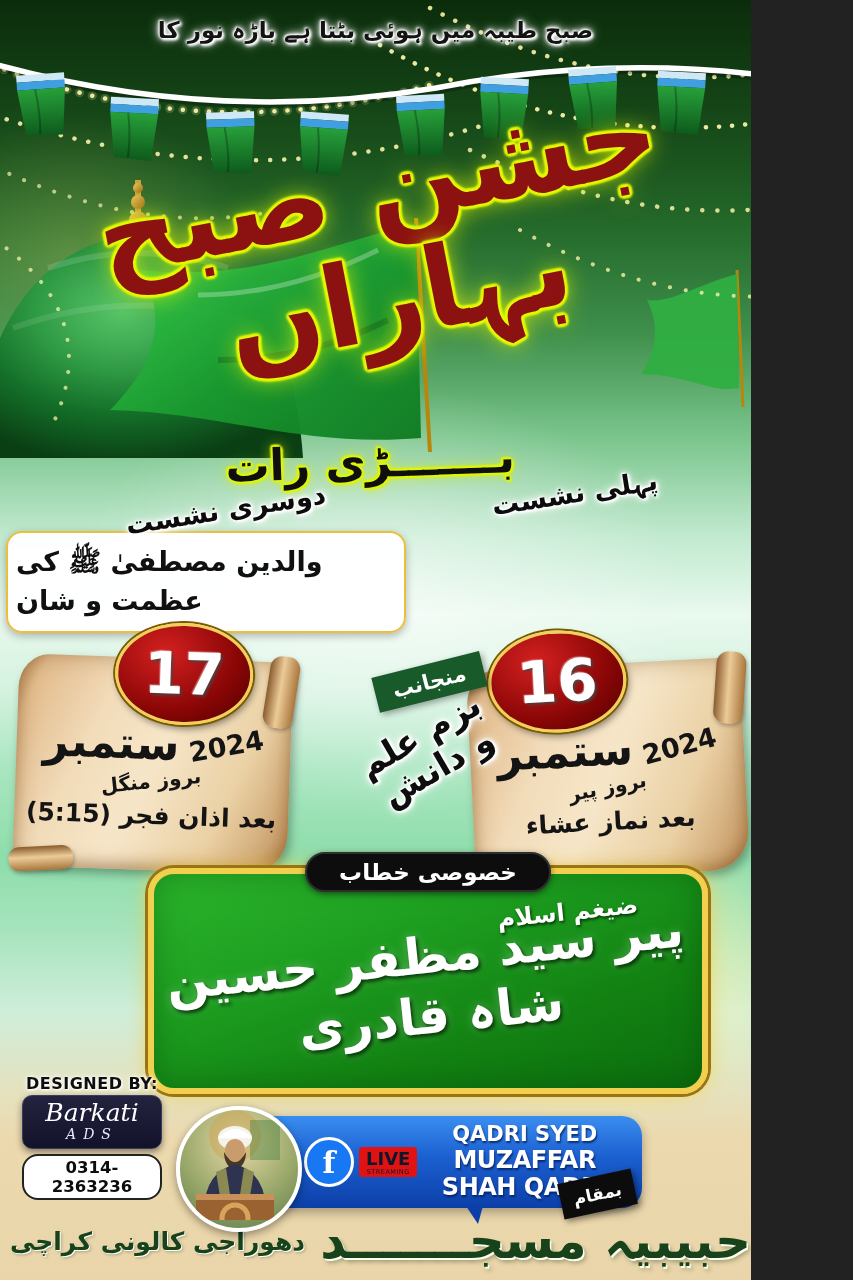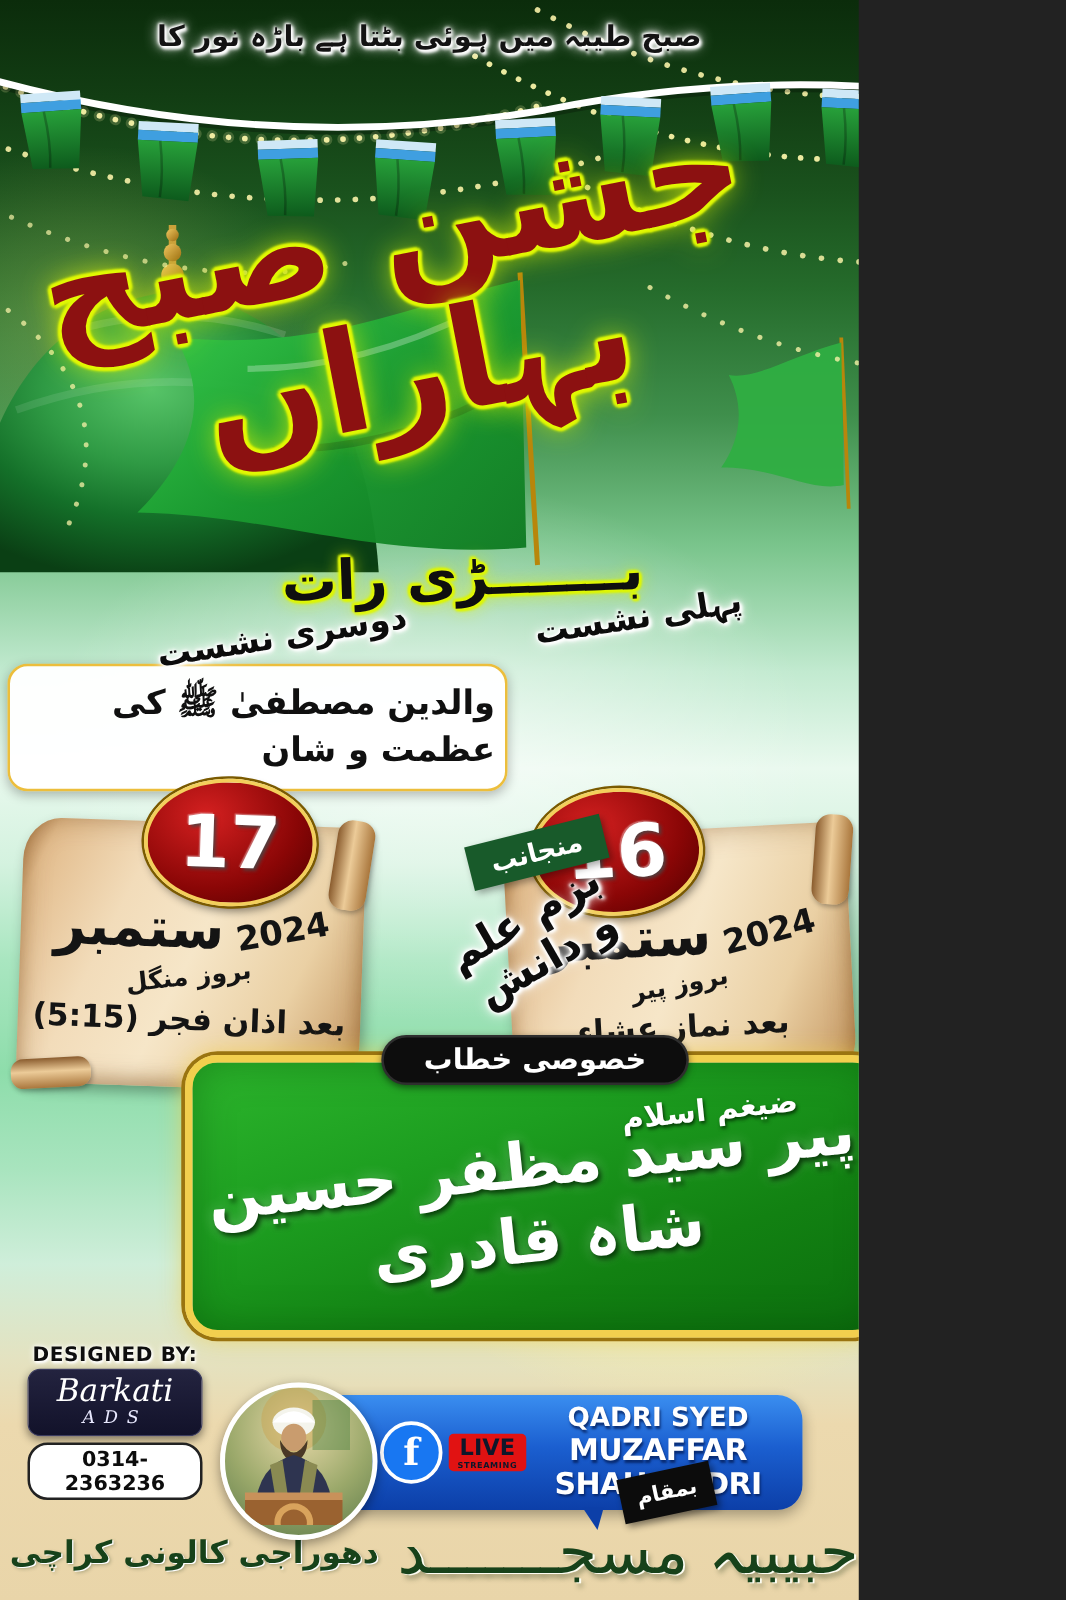--- a/index.html
+++ b/index.html
@@ -1,17 +1,17 @@
 <!DOCTYPE html>
 <html><head>
 <meta charset="utf-8">
 <style>
   html,body{margin:0;padding:0;background:#222;}
   .poster{
-    position:relative;width:687px;height:1280px;overflow:hidden;
+    position:relative;width:751px;height:1280px;overflow:hidden;
     font-family:"DejaVu Sans",sans-serif;
     background:
       radial-gradient(ellipse 320px 220px at 79% 76%, rgba(255,243,165,.95), rgba(255,243,165,0) 70%),
       radial-gradient(ellipse 430px 300px at 50% 47%, rgba(255,255,255,.55), rgba(255,255,255,0) 72%),
       radial-gradient(ellipse 260px 200px at 10% 20%, rgba(240,230,120,.25), rgba(240,230,120,0) 70%),
       linear-gradient(180deg,#0b2c0b 0%,#123d13 6%,#1a521d 12%,#256b2b 18%,#3f8f4c 26%,#79c48b 34%,#c2ead0 42%,#e9f9ee 48%,#d4f2df 54%,#a9e6c0 60%,#8eddab 67%,#a8e4be 73%,#cfeeda 79%,#e4e2c0 85%,#ecd9ae 89%,#e9d5a9 100%);
   }
   .abs{position:absolute;}
   
   .glow-white{text-shadow:0 0 4px #fff,0 0 7px #fff,0 0 12px #fff,1px 1px 2px #fff,-1px -1px 2px #fff,2px 2px 3px rgba(255,255,255,.95);}
@@ -23,21 +23,21 @@
     font-size:112px;font-weight:700;color:#8c1111;line-height:1.02;z-index:5;
     text-shadow:0 0 3px #eaff00,0 0 6px #e3fa05,3px 0 2px #dcf507,-3px 0 2px #dcf507,0 3px 2px #dcf507,0 -3px 2px #dcf507,2px 2px 2px #dcf507,-2px -2px 2px #dcf507,2px -2px 2px #dcf507,-2px 2px 2px #dcf507,0 0 24px rgba(220,245,7,.9);}
   .subtitle{top:436px;left:90px;width:560px;text-align:center;direction:rtl;font-size:44px;font-weight:700;color:#0f0f0f;transform:rotate(-2deg);z-index:6;}
   
   .session{width:400px;z-index:7;}
   .session.right{right:6px;top:482px;}
   .session.left{left:6px;top:497px;}
   .session-label{direction:rtl;font-size:27px;font-weight:700;color:#0c0c0c;text-align:center;margin-bottom:3px;}
   .session.right .session-label{transform:rotate(-9deg) translateX(30px);}
   .session.left .session-label{transform:rotate(-9deg) translateX(20px);}
-  .session-box{background:rgba(255,255,255,.97);border:2px solid #ecbe3c;border-radius:16px;padding:12px 8px 15px;direction:rtl;text-align:right;font-size:27px;font-weight:700;color:#101010;box-shadow:0 3px 9px rgba(0,0,0,.28);}
+  .session-box{background:rgba(255,255,255,.97);border:2px solid #ecbe3c;border-radius:16px;padding:12px 8px 15px;direction:rtl;text-align:left;font-size:27px;font-weight:700;color:#101010;box-shadow:0 3px 9px rgba(0,0,0,.28);}
   
   .scroll{width:274px;height:212px;z-index:7;}
   .scroll.right{right:6px;top:664px;transform:rotate(-3deg);}
   .scroll.left{left:16px;top:658px;transform:rotate(2deg);}
   .scroll-paper{position:absolute;inset:0;background:linear-gradient(115deg,#b98a58 0%,#e3bd8e 8%,#f2dcba 30%,#f6e6c8 50%,#ead0a4 75%,#c99e6a 95%);
     border-radius:30px 12px 38px 14px / 34px 16px 40px 18px;
     box-shadow:inset 0 0 22px rgba(110,60,10,.35),inset 0 -6px 12px rgba(110,60,10,.25),3px 5px 10px rgba(0,0,0,.3);}
   .scroll-curl-tr{position:absolute;right:-4px;top:-6px;width:30px;height:72px;background:linear-gradient(90deg,#8a5c2e,#eccb98 45%,#a9763c);border-radius:12px;transform:rotate(7deg);box-shadow:1px 2px 4px rgba(0,0,0,.3);}
   .scroll-curl-bl{position:absolute;left:-4px;bottom:-4px;width:64px;height:24px;background:linear-gradient(180deg,#8a5c2e,#eccb98 45%,#a9763c);border-radius:10px;transform:rotate(-5deg);box-shadow:1px 2px 4px rgba(0,0,0,.3);}
   .day-oval{position:absolute;top:-36px;width:132px;height:96px;border-radius:50%;
@@ -50,21 +50,21 @@
   .scroll-content{position:absolute;inset:0;padding-top:60px;direction:rtl;text-align:center;color:#141414;z-index:1;}
   .year{display:inline-block;transform:rotate(-12deg);font-size:27px;font-weight:700;margin-left:4px;vertical-align:middle;}
   .month{font-size:44px;font-weight:700;vertical-align:middle;}
   .weekday{display:inline-block;transform:rotate(-8deg);font-size:20px;font-weight:700;margin-right:4px;vertical-align:middle;}
   .time{font-size:25px;font-weight:700;margin-top:8px;}
   
   .organizer{left:346px;top:664px;width:166px;text-align:center;z-index:8;}
   .organizer-badge{display:inline-block;background:#185a2a;color:#fff;font-size:21px;font-weight:700;padding:6px 18px;transform:rotate(-14deg);box-shadow:2px 3px 6px rgba(0,0,0,.35);direction:rtl;}
   .organizer-name{margin-top:14px;direction:rtl;font-size:34px;font-weight:700;color:#0d0d0d;transform:rotate(-30deg);line-height:1.1;}
   
-  .keynote{left:148px;top:844px;width:548px;height:214px;z-index:9;
+  .keynote{left:148px;top:868px;width:548px;height:214px;z-index:9;
     background:linear-gradient(160deg,#2cb52c 0%,#1d9e20 35%,#128112 70%,#0c6e0e 100%);
     border-radius:26px;border:6px solid #f2cf4e;
     box-shadow:0 0 0 3px #9a7410,0 0 20px rgba(242,207,78,.85),inset 0 0 32px rgba(0,60,0,.35);}
   .keynote-badge{position:absolute;top:-22px;left:50%;transform:translateX(-50%);background:#0d0d0d;color:#fff;font-size:23px;font-weight:700;padding:5px 32px;border-radius:24px;direction:rtl;white-space:nowrap;border:2px solid #2e2e2e;box-shadow:0 2px 6px rgba(0,0,0,.5);}
   .keynote-honorific{position:absolute;top:24px;right:64px;color:#fff;font-size:24px;font-weight:700;direction:rtl;transform:rotate(-6deg);text-shadow:1px 2px 3px rgba(0,40,0,.85);}
   .keynote-name{position:absolute;top:52px;left:8px;right:8px;text-align:center;direction:rtl;color:#fff;font-size:50px;font-weight:700;line-height:1.2;transform:rotate(-6deg);
     text-shadow:2px 3px 4px rgba(0,45,0,.85),0 0 12px rgba(255,255,255,.28);}
   
   .designer{left:22px;top:1074px;width:140px;text-align:center;z-index:10;}
   .designer-label{font-size:16px;font-weight:700;color:#0e0e0e;letter-spacing:.5px;text-shadow:0 0 3px #fff,0 0 6px #fff,1px 1px 2px #fff;}
@@ -76,28 +76,28 @@
   .avatar{left:176px;top:1106px;width:118px;height:118px;border-radius:50%;border:4px solid #fff;overflow:hidden;z-index:11;box-shadow:0 3px 9px rgba(0,0,0,.4);
     background:radial-gradient(circle at 50% 28%,#e8d9a8,#9aa86a 55%,#5c7a4a);}
   
   .live-banner{left:232px;top:1116px;width:410px;height:92px;border-radius:20px;z-index:10;
     background:linear-gradient(180deg,#3a8ef0 0%,#1b5fd0 45%,#0c3fa8 100%);
     box-shadow:0 4px 11px rgba(0,0,0,.32);display:flex;align-items:center;padding:0 10px 0 72px;box-sizing:border-box;}
   .live-banner::after{content:"";position:absolute;bottom:-16px;left:57%;border-left:12px solid transparent;border-right:5px solid transparent;border-top:18px solid #0c3fa8;}
   .fb-circle{width:44px;height:44px;border-radius:50%;background:#1877f2;border:3px solid #fff;color:#fff;font-weight:700;font-size:30px;display:flex;align-items:center;justify-content:center;font-family:"DejaVu Serif",serif;flex:0 0 auto;}
   .live-badge{background:#e11212;border-radius:4px;color:#0f172a;text-align:center;padding:3px 7px 2px;margin-left:5px;line-height:1;flex:0 0 auto;}
   .live-word{font-size:18px;font-weight:700;}
-  .streaming-word{font-size:6.5px;font-weight:700;letter-spacing:.5px;margin-top:1px;}
+  .streaming-word{font-size:6.5px;font-weight:400;letter-spacing:.5px;margin-top:1px;}
   .speaker-lines{flex:1;text-align:center;color:#fff;font-weight:700;line-height:1.12;text-shadow:1px 2px 2px rgba(4,30,90,.8);}
   .speaker-line1{font-size:21px;}
   .speaker-line2{font-size:24px;letter-spacing:-.5px;}
   
   .venue-badge{right:116px;top:1176px;background:#0c0c0c;color:#fff;direction:rtl;font-size:17px;font-weight:700;padding:8px 13px;transform:rotate(-12deg);z-index:10;box-shadow:2px 3px 6px rgba(0,0,0,.45);}
   .venue-line{bottom:10px;left:0;right:0;direction:rtl;text-align:center;z-index:9;color:#17421a;white-space:nowrap;}
-  .venue-masjid{font-size:50px;font-weight:400;text-shadow:1.5px 1.5px 0 #fdfdf2,3px 4px 4px rgba(40,60,30,.35);vertical-align:middle;}
+  .venue-masjid{font-size:50px;font-weight:700;text-shadow:1.5px 1.5px 0 #fdfdf2,3px 4px 4px rgba(40,60,30,.35);vertical-align:middle;}
   .venue-address{font-size:25px;font-weight:700;margin:0 10px;text-shadow:1px 1px 0 #fff,2px 2px 3px rgba(40,60,30,.3);vertical-align:middle;}
   
   .deco-top{top:0;left:0;z-index:4;}
   .dome-svg{left:-42px;top:138px;z-index:2;}
   .flag-svg{left:78px;top:200px;z-index:3;}
   .flag-svg-r{right:-18px;top:262px;z-index:3;}
 </style>
 </head>
 <body>
 

